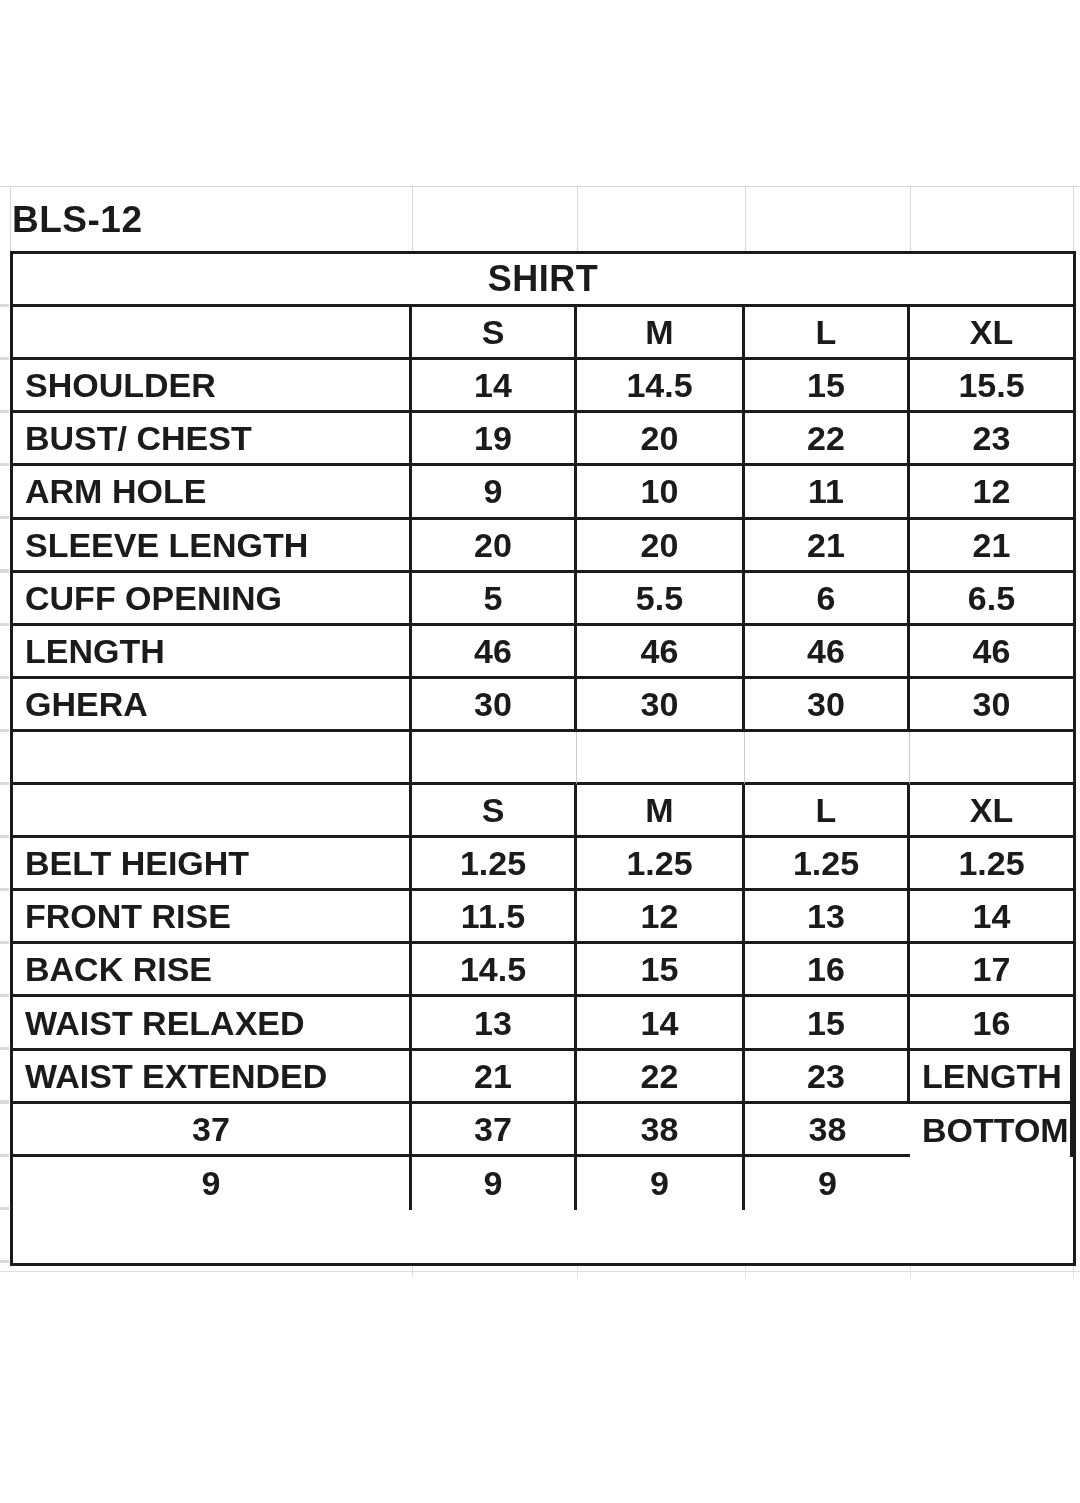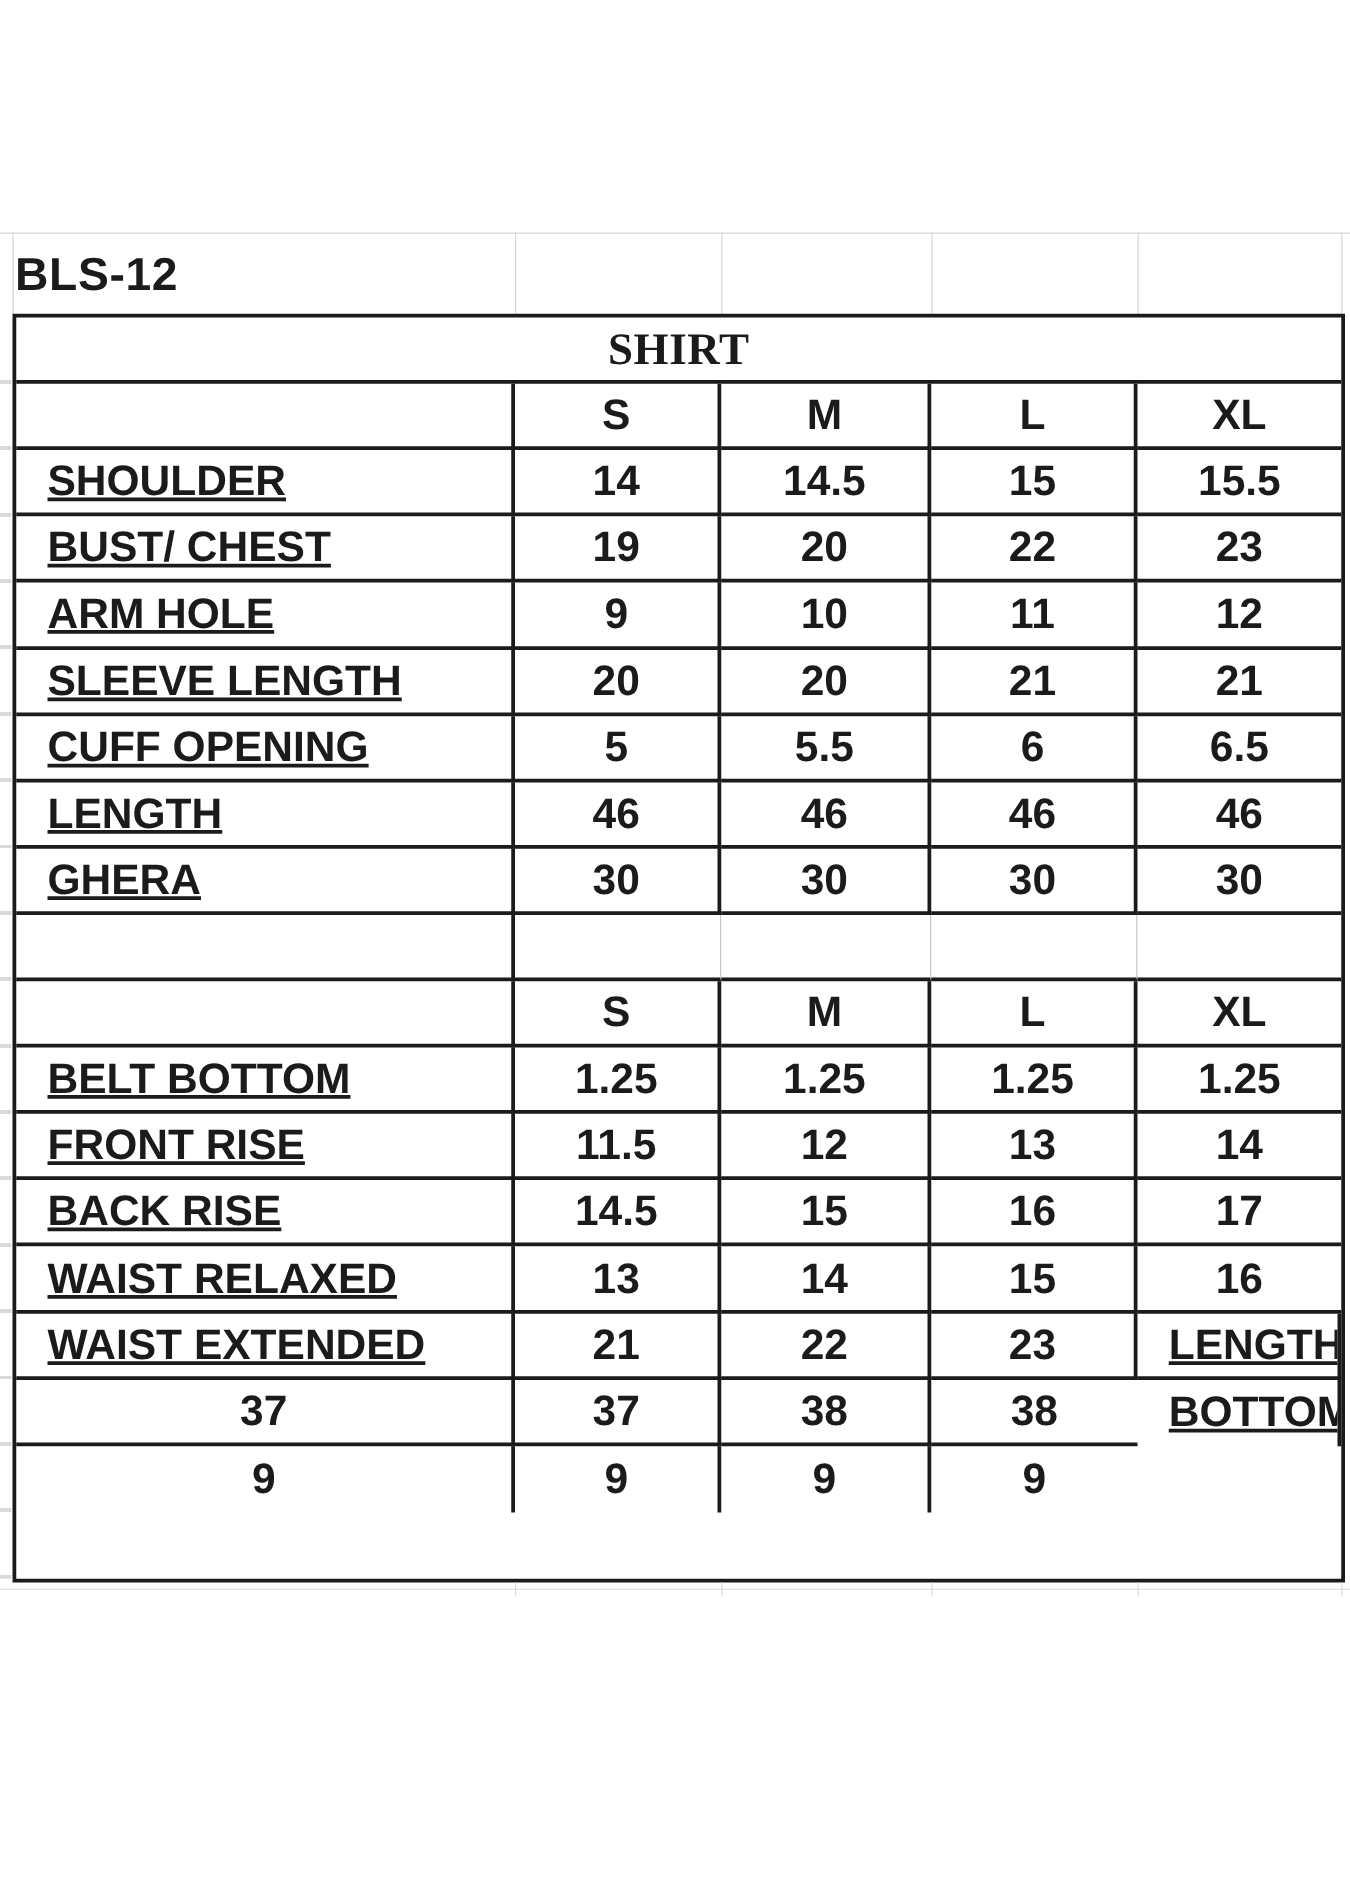--- a/index.html
+++ b/index.html
@@ -23,23 +23,23 @@
   .tbl{
     position:absolute;left:10px;top:251px;width:1066px;height:1015px;box-sizing:border-box;
     border:3px solid #1b1b1b;background:#ffffff;
     display:grid;grid-template-columns:399px 165px 168px 165px 1fr;grid-template-rows:repeat(19,1fr);
   }
   .c{
     border-right:3px solid #1b1b1b;border-bottom:3px solid #1b1b1b;
     display:flex;align-items:center;justify-content:center;
     font-size:34px;line-height:1;overflow:hidden;white-space:nowrap;
   }
-  .lab{justify-content:flex-start;padding-left:25px;text-decoration:underline;}
+  .lab{justify-content:flex-start;padding-left:12px;}
   .lc{border-right:none;}           
-  .title{grid-column:1 / -1;border-right:none;font-size:36px;letter-spacing:0.5px;font-family:Liberation Serif, serif;}
+  .title{grid-column:1 / -1;border-right:none;font-size:36px;letter-spacing:0.5px;}
   .nb{border-bottom:none;}          
   .gapf{border-right:3px solid #1b1b1b;}        
   .gap{border-right:1px solid #c9c9c9;}         
   .gapl{border-right:none;}
 </style>
 </head>
 <body>
 
 <div class="grid-h-top"></div>
 <div class="gv gv1"></div>
@@ -111,21 +111,21 @@
   <div class="c gap"></div>
   <div class="c gapl"></div>
 
 
   <div class="c lab"></div>
   <div class="c">S</div>
   <div class="c">M</div>
   <div class="c">L</div>
   <div class="c lc">XL</div>
 
-  <div class="c lab">BELT BOTTOM</div>
+  <div class="c lab">BELT HEIGHT</div>
   <div class="c">1.25</div>
   <div class="c">1.25</div>
   <div class="c">1.25</div>
   <div class="c lc">1.25</div>
 
   <div class="c lab">FRONT RISE</div>
   <div class="c">11.5</div>
   <div class="c">12</div>
   <div class="c">13</div>
   <div class="c lc">14</div>

